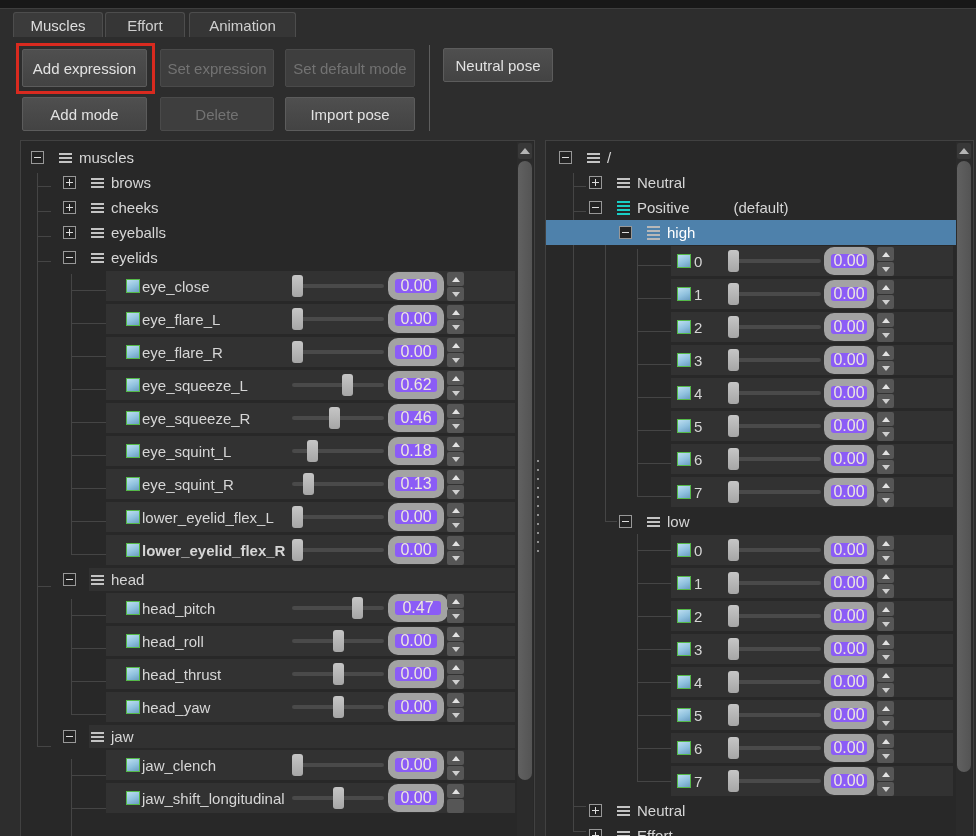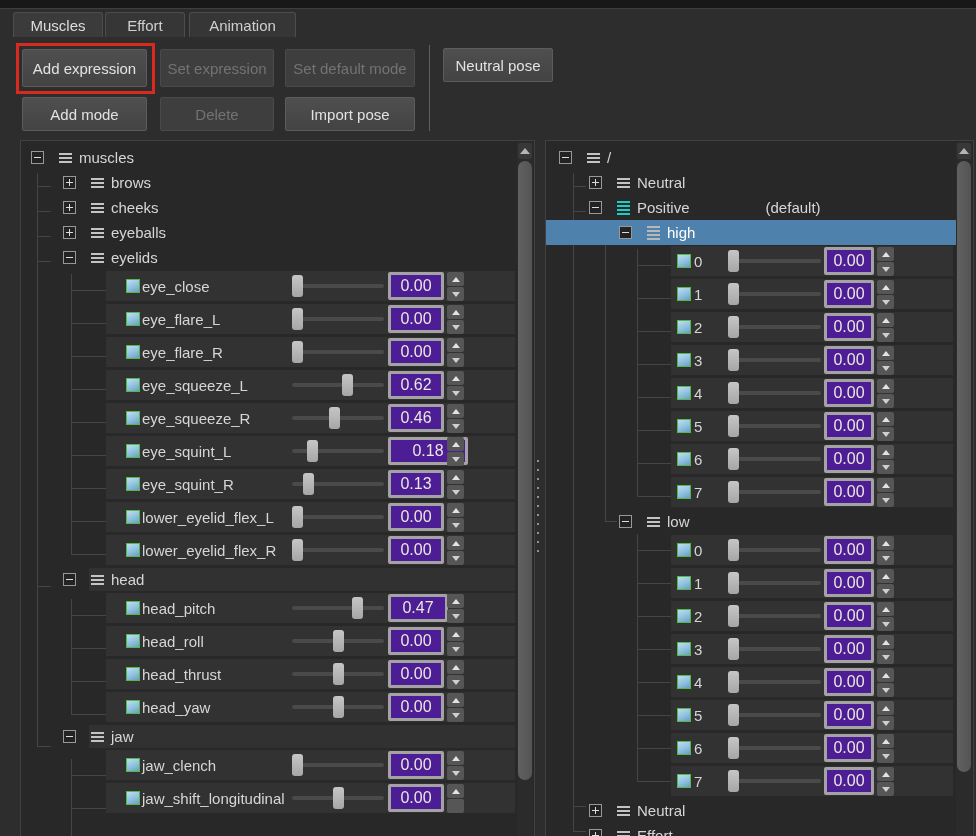--- a/index.html
+++ b/index.html
@@ -36,31 +36,31 @@
   .group-row > *{position:relative;z-index:1;}
   .slider-row{height:33px;}
   .expander{width:13px;height:13px;border:1px solid #989898;background:#232323;position:relative;flex:none;box-sizing:border-box;}
   .expander::before{content:"";position:absolute;left:2px;right:2px;top:5px;height:1px;background:#dcdcdc;}
   .expander.plus::after{content:"";position:absolute;top:2px;bottom:2px;left:5px;width:1px;background:#dcdcdc;}
   .micon{width:13px;flex:none;margin-left:15px;}
   .micon.m3{height:10px;background:repeating-linear-gradient(to bottom,#c4c4c4 0 2px,transparent 2px 4px);}
   .micon.m4{height:14px;background:repeating-linear-gradient(to bottom,#b8b8b8 0 2px,transparent 2px 4px);}
   .micon.m4c{height:14px;background:repeating-linear-gradient(to bottom,#19cec6 0 2px,transparent 2px 4px);}
   .glabel{margin-left:7px;font-size:15px;color:#d6d6d6;white-space:nowrap;}
-  .gsuffix{margin-left:76px;font-size:15px;color:#d6d6d6;white-space:nowrap;}
+  .gsuffix{margin-left:44px;font-size:15px;color:#d6d6d6;white-space:nowrap;}
   
   .band{position:absolute;top:1px;bottom:2px;background:#323232;}
   .cb{position:absolute;width:12px;height:12px;border:1px solid #55b949;top:50%;margin-top:-7px;
       background:linear-gradient(155deg,#bddff0 0%,#8fc1de 55%,#6b9dc2 100%);}
   .slabel{position:absolute;font-size:15px;color:#d6d6d6;top:50%;transform:translateY(-50%);white-space:nowrap;}
   .track{position:absolute;height:4px;top:50%;margin-top:-2px;background:#4a4a4a;border-radius:2px;}
   .handle{position:absolute;width:11px;height:22px;top:50%;margin-top:-11px;border-radius:3px;
           background:linear-gradient(#c6c6c6,#a6a6a6);}
-  .spinbox{position:absolute;height:28px;top:50%;margin-top:-14px;background:#4c1d95;border:3px solid #a3a3a3;
-           border-radius:2px;display:flex;align-items:center;justify-content:center;font-size:16px;color:#ece7dd;
+  .spinbox{position:absolute;height:28px;top:50%;margin-top:-14px;background:#8b5cf6;border:7px solid #a3a3a3;
+           border-radius:10px;display:flex;align-items:center;justify-content:center;font-size:16px;color:#ece7dd;
            box-sizing:border-box;overflow:hidden;}
   .spinners{position:absolute;width:17px;height:29px;top:50%;margin-top:-14px;display:flex;flex-direction:column;gap:1px;}
   .spin-btn{flex:1;background:#565656;border-radius:2px;display:flex;align-items:center;justify-content:center;}
   .tri-up{width:0;height:0;border-left:4px solid transparent;border-right:4px solid transparent;border-bottom:5px solid #e2e2e2;}
   .tri-down{width:0;height:0;border-left:4px solid transparent;border-right:4px solid transparent;border-top:5px solid #cfcfcf;}
   
   .scrollbar{position:absolute;top:1px;right:1px;bottom:0;width:16px;background:#2b2b2b;}
   .sb-up{position:absolute;top:1px;left:1px;right:1px;height:16px;background:#383838;border-radius:2px;
          display:flex;align-items:center;justify-content:center;}
   .sb-up .tri-up{border-bottom-color:#b5b5b5;border-left-width:5px;border-right-width:5px;border-bottom-width:6px;}
@@ -225,21 +225,21 @@
             </div>
           </div>
         </div>
       </div>
       <div class="slider-row trow">
         <div class="band" style="left: 85px; right: 2px;">
           <span class="cb" style="left: 20px;"></span>
           <span class="slabel" style="left: 36px;">eye_squint_L</span>
           <div class="track" style="left: 186px; width: 92px;"></div>
           <div class="handle" style="left: 200.58px;"></div>
-          <div class="spinbox" style="left: 282px; width: 80px;">0.18</div>
+          <div class="spinbox" style="left: 282px; width: 56px;">0.18</div>
           <div class="spinners" style="left: 341px;">
             <div class="spin-btn">
               <div class="tri-up"></div>
             </div>
             <div class="spin-btn">
               <div class="tri-down"></div>
             </div>
           </div>
         </div>
       </div>
@@ -273,21 +273,21 @@
             </div>
             <div class="spin-btn">
               <div class="tri-down"></div>
             </div>
           </div>
         </div>
       </div>
       <div class="slider-row trow">
         <div class="band" style="left: 85px; right: 2px;">
           <span class="cb" style="left: 20px;"></span>
-          <span class="slabel" style="left: 36px;">lower_eyelid_flex_R</span>
+          <span class="slabel" style="left: 36px; font-weight: bold;">lower_eyelid_flex_R</span>
           <div class="track" style="left: 186px; width: 92px;"></div>
           <div class="handle" style="left: 186px;"></div>
           <div class="spinbox" style="left: 282px; width: 56px;">0.00</div>
           <div class="spinners" style="left: 341px;">
             <div class="spin-btn">
               <div class="tri-up"></div>
             </div>
             <div class="spin-btn">
               <div class="tri-down"></div>
             </div>

